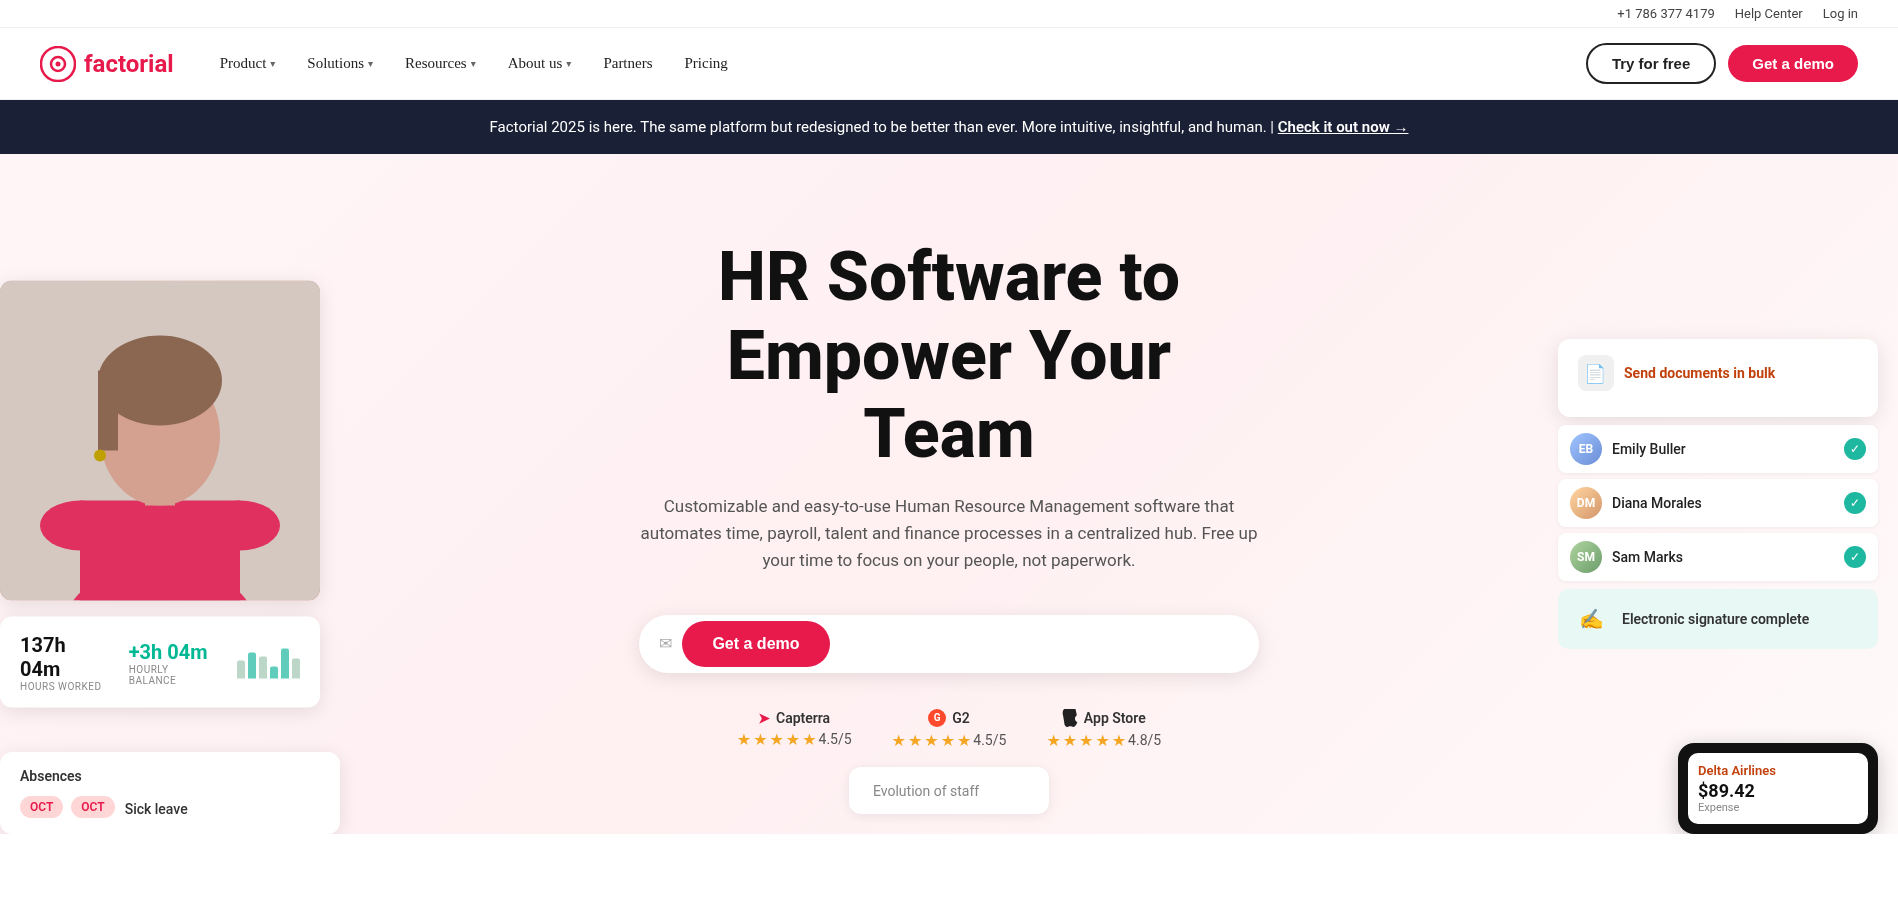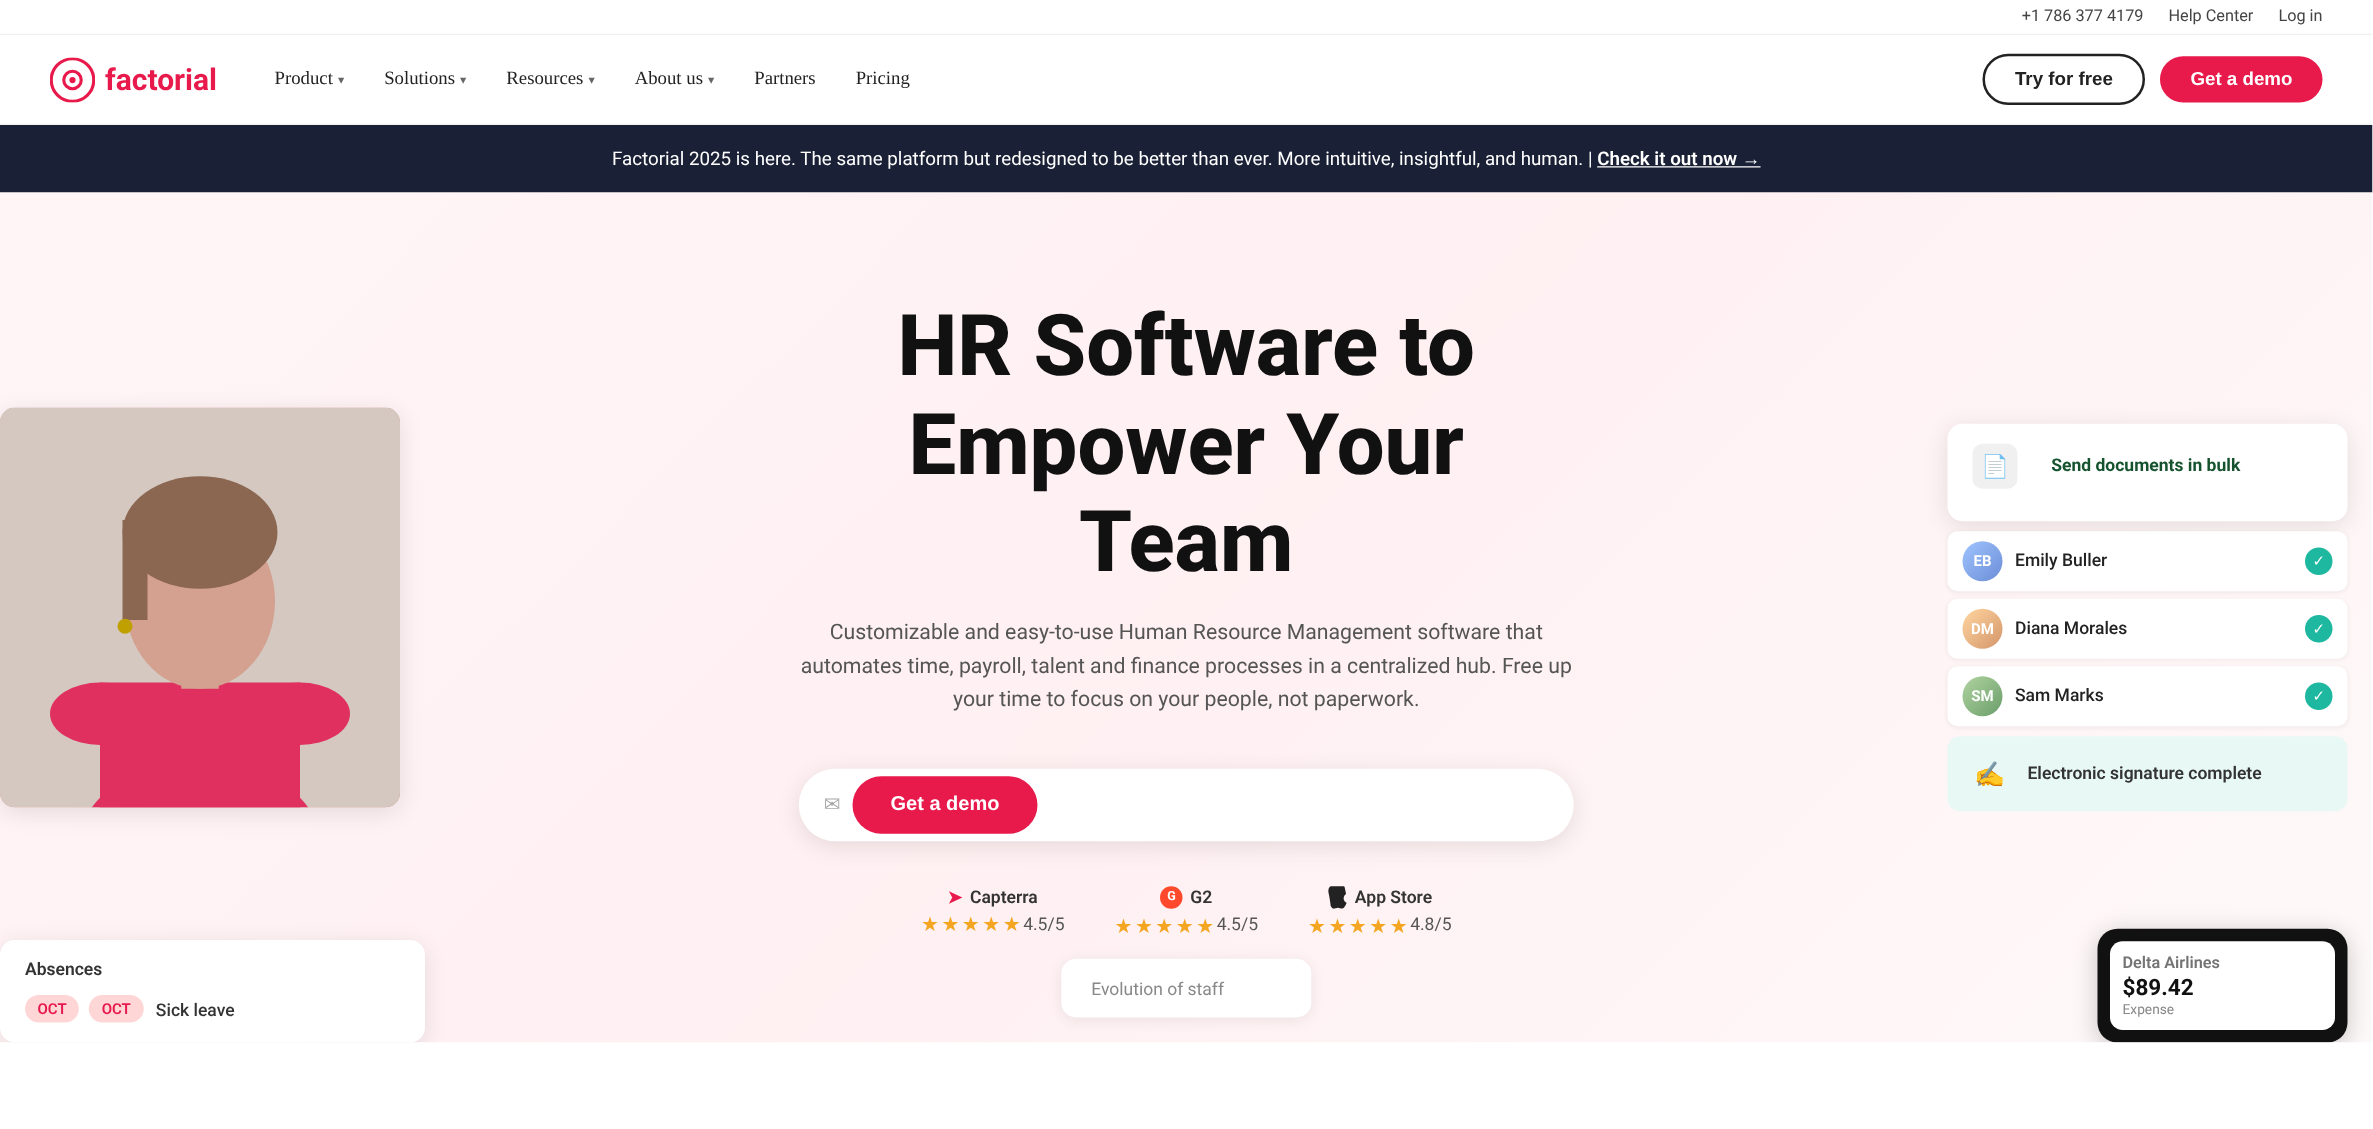--- a/index.html
+++ b/index.html
@@ -323,22 +323,21 @@
     .doc-send-card {
       background: #fff;
       border-radius: 12px;
       padding: 16px 20px;
       box-shadow: 0 4px 20px rgba(0,0,0,0.1);
       margin-bottom: 8px;
     }
     .doc-send-title {
       font-size: 14px;
       font-weight: 700;
-      color: #14532d;
-      margin-left: 17px;
+      color: #c2410c;
     }
     .doc-send-header {
       display: flex;
       align-items: center;
       gap: 10px;
       margin-bottom: 10px;
     }
     .doc-icon {
       width: 36px;
       height: 36px;
@@ -441,21 +440,21 @@
       font-weight: 700;
       color: #111;
     }
     .phone-label {
       font-size: 11px;
       color: #888;
     }
     .phone-company {
       font-size: 13px;
       font-weight: 600;
-      color: #737373;
+      color: #c2410c;
       margin-bottom: 2px;
     }
   </style>
 </head>
 <body>
 
 <div class="top-bar">
   <span>+1 786 377 4179</span>
   <a href="#">Help Center</a>
   <a href="#">Log in</a>
@@ -527,20 +526,38 @@
           <rect x="98" y="90" width="20" height="80" fill="#8B6650"></rect>
 
           <circle cx="100" cy="175" r="6" fill="#c0a000"></circle>
 
           <ellipse cx="80" cy="245" rx="40" ry="25" fill="#e03060"></ellipse>
           <ellipse cx="240" cy="245" rx="40" ry="25" fill="#e03060"></ellipse>
         </svg>
       </div>
     </div>
 
+    <div class="time-card">
+      <div class="time-stat">
+        <span class="time-value">137h 04m</span>
+        <span class="time-label">HOURS WORKED</span>
+      </div>
+      <div class="time-stat">
+        <span class="time-value time-positive">+3h 04m</span>
+        <span class="time-label">HOURLY BALANCE</span>
+      </div>
+      <div class="bar-chart-mini">
+        <div class="bar-mini" style="height:18px;background:#a0c4b0;"></div>
+        <div class="bar-mini" style="height:26px;background:#1db89f;"></div>
+        <div class="bar-mini" style="height:22px;background:#a0c4b0;"></div>
+        <div class="bar-mini" style="height:12px;background:#1db89f;"></div>
+        <div class="bar-mini" style="height:30px;background:#1db89f;"></div>
+        <div class="bar-mini" style="height:20px;background:#a0c4b0;"></div>
+      </div>
+    </div>
   </div>
 
   <div class="absences-card">
     <div class="absences-title">Absences</div>
     <div style="display:flex;align-items:center;gap:10px;">
       <div class="absence-tags">
         <span class="absence-tag tag-oct1">OCT</span>
         <span class="absence-tag tag-oct2">OCT</span>
       </div>
       <span class="absence-text">Sick leave</span>

